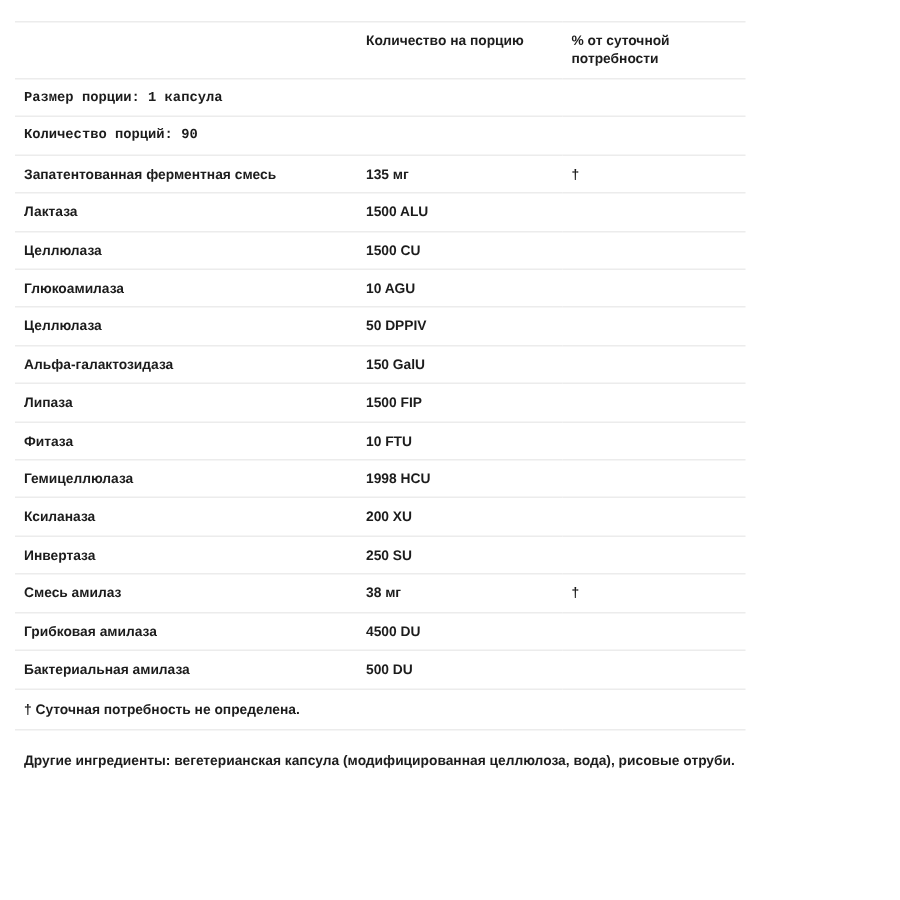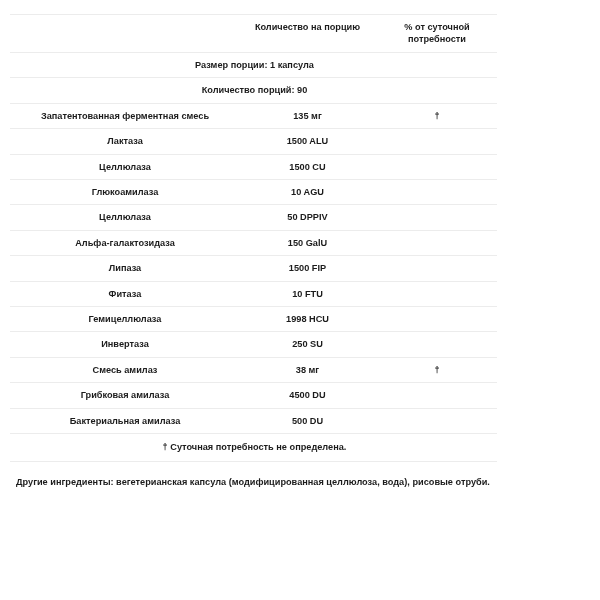--- a/index.html
+++ b/index.html
@@ -22,37 +22,38 @@
   }
 
   table.facts {
     width: 487px;
     border-collapse: collapse;
     table-layout: fixed;
   }
 
   table.facts td,
   table.facts th {
-    text-align: center;
+    text-align: left;
     vertical-align: top;
     font-size: 9.2px;
     font-weight: bold;
     line-height: 1.35;
     padding: 6px 4px 6px 6px;
     border-top: 1px solid #ececec;
     color: #1c1c1c;
   }
 
   
   col.c-name  { width: 228px; }
   col.c-amt   { width: 137px; }
   col.c-dv    { width: 122px; }
 
   tr.meta-row td {
     border-top: 1px solid #ececec;
+    font-family: Liberation Mono, monospace;
   }
   tr.meta-row.first td {
     border-top: 1px solid #ececec;
   }
 
   thead th {
     font-size: 9.2px;
     font-weight: bold;
     padding-top: 7px;
     padding-bottom: 7px;
@@ -149,20 +150,25 @@
           <td>Фитаза</td>
           <td>10 FTU</td>
           <td></td>
         </tr>
         <tr>
           <td>Гемицеллюлаза</td>
           <td>1998 HCU</td>
           <td></td>
         </tr>
         <tr>
+          <td>Ксиланаза</td>
+          <td>200 XU</td>
+          <td></td>
+        </tr>
+        <tr>
           <td>Инвертаза</td>
           <td>250 SU</td>
           <td></td>
         </tr>
         <tr>
           <td>Смесь амилаз</td>
           <td>38 мг</td>
           <td>†</td>
         </tr>
         <tr>

